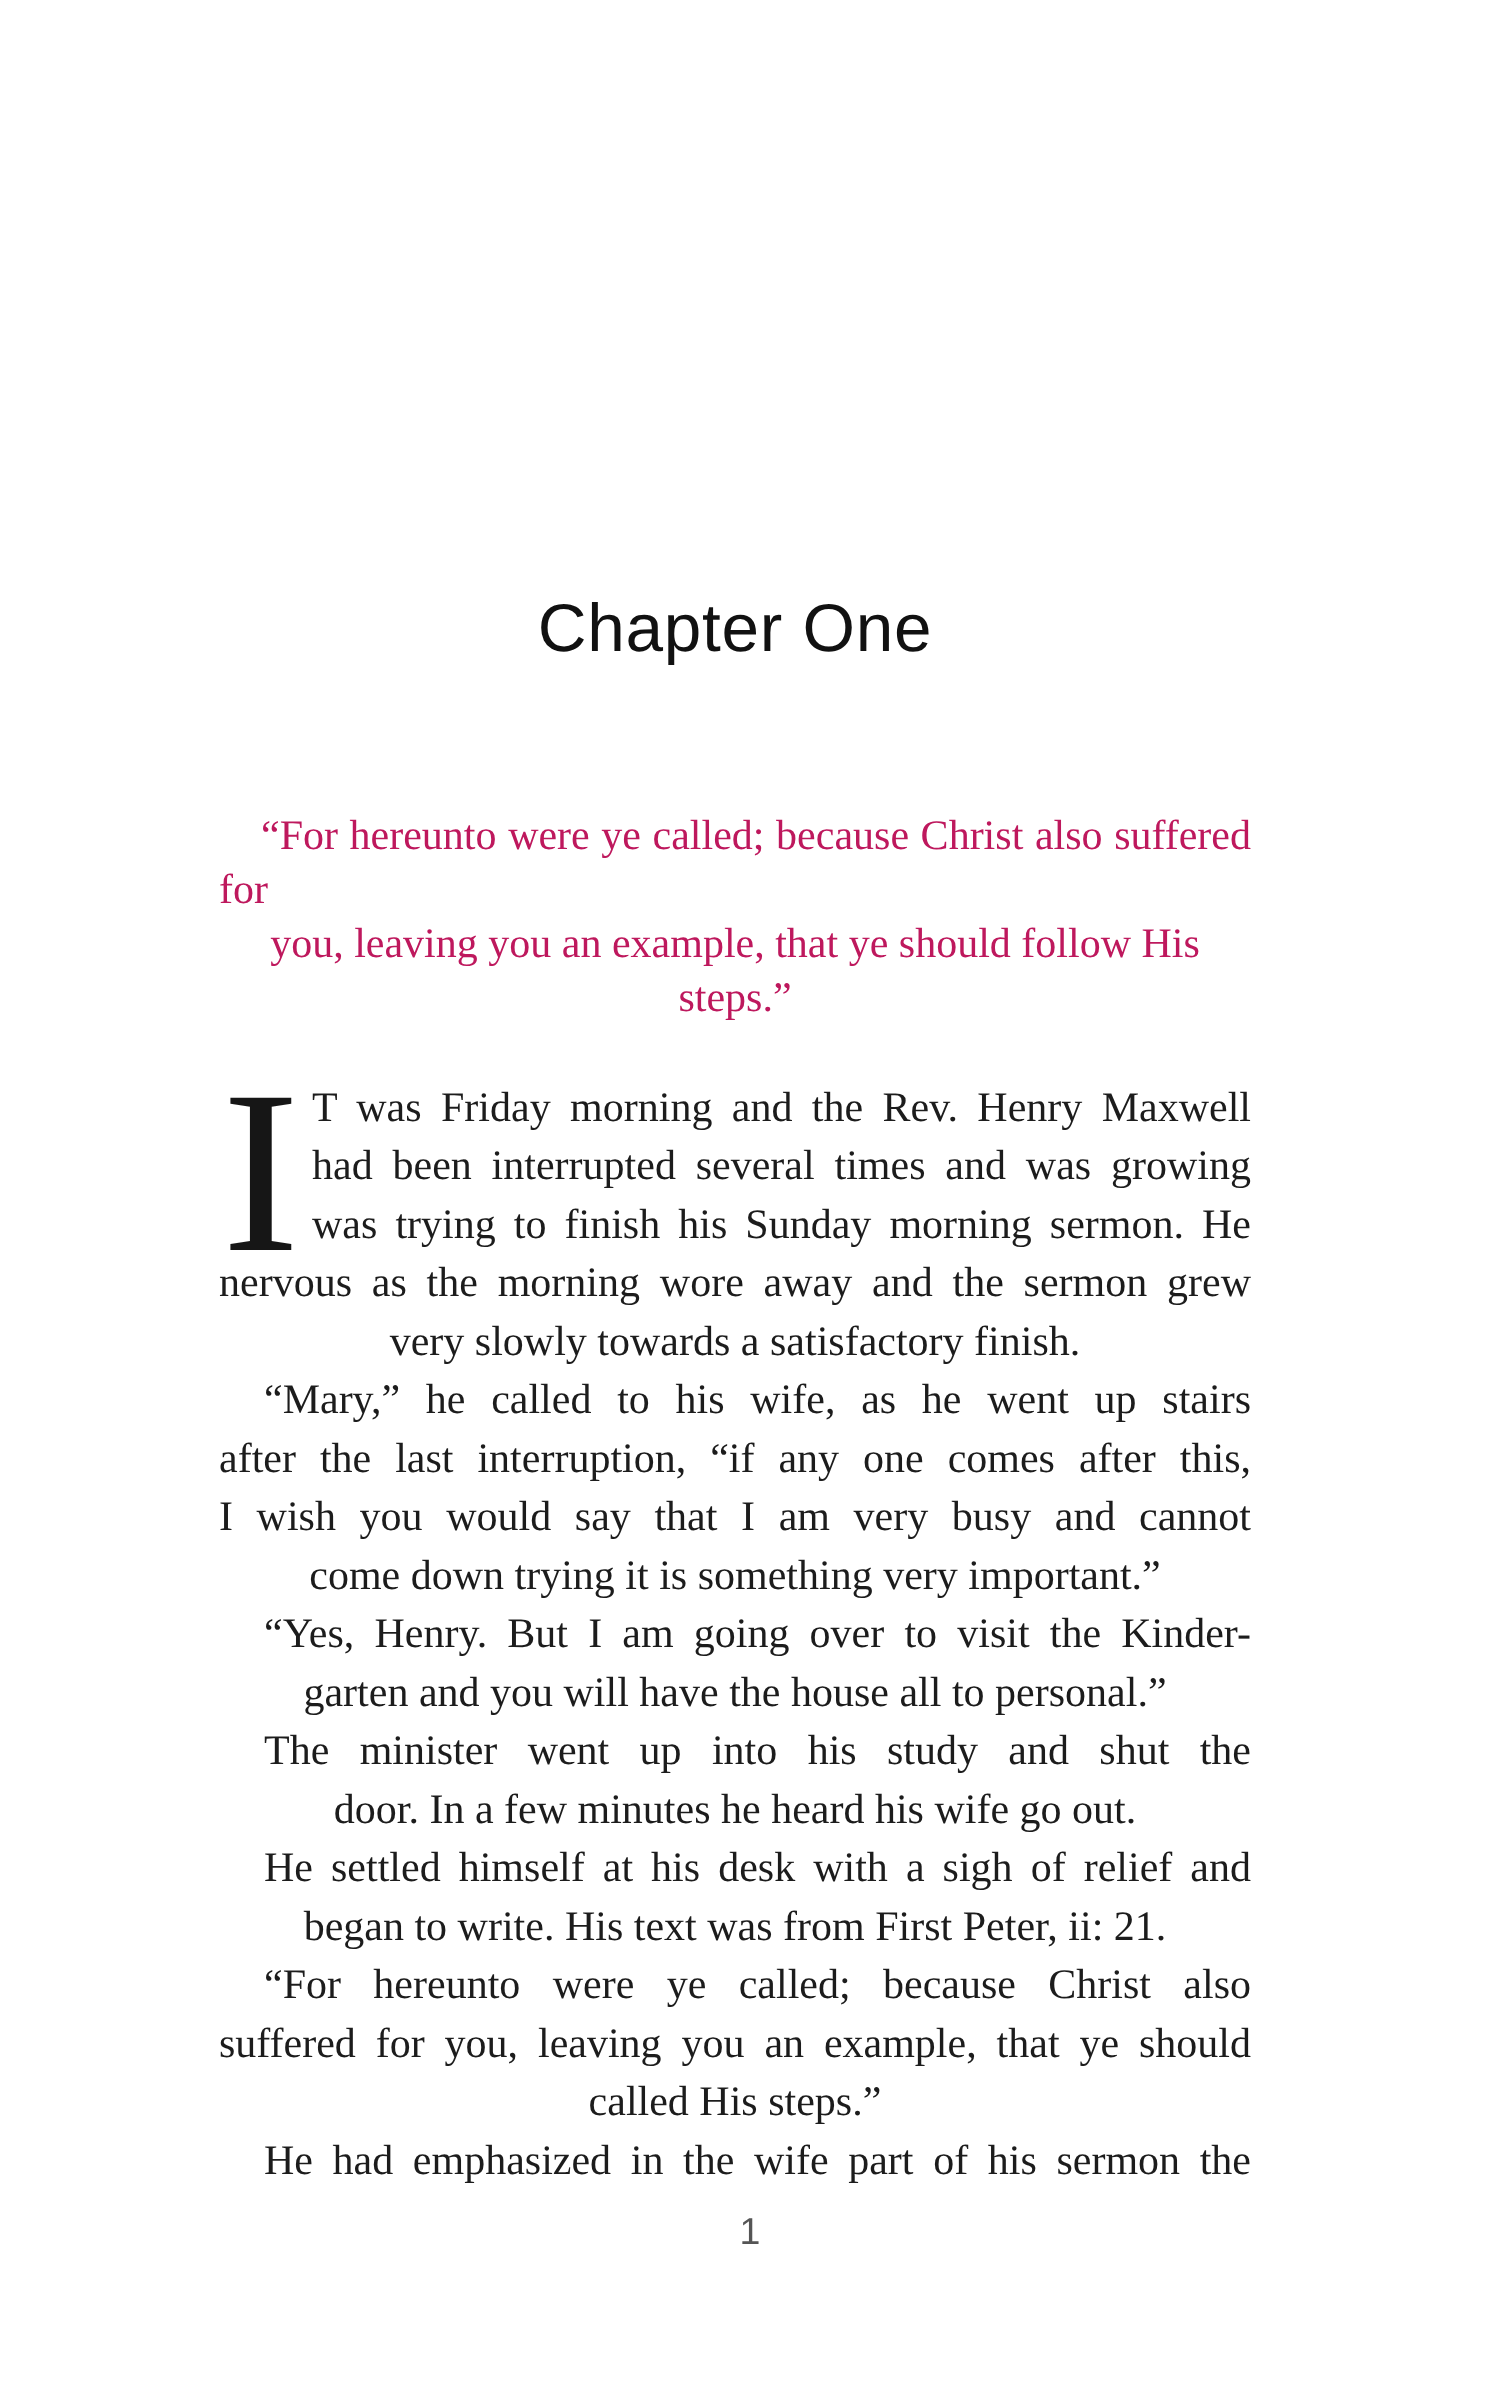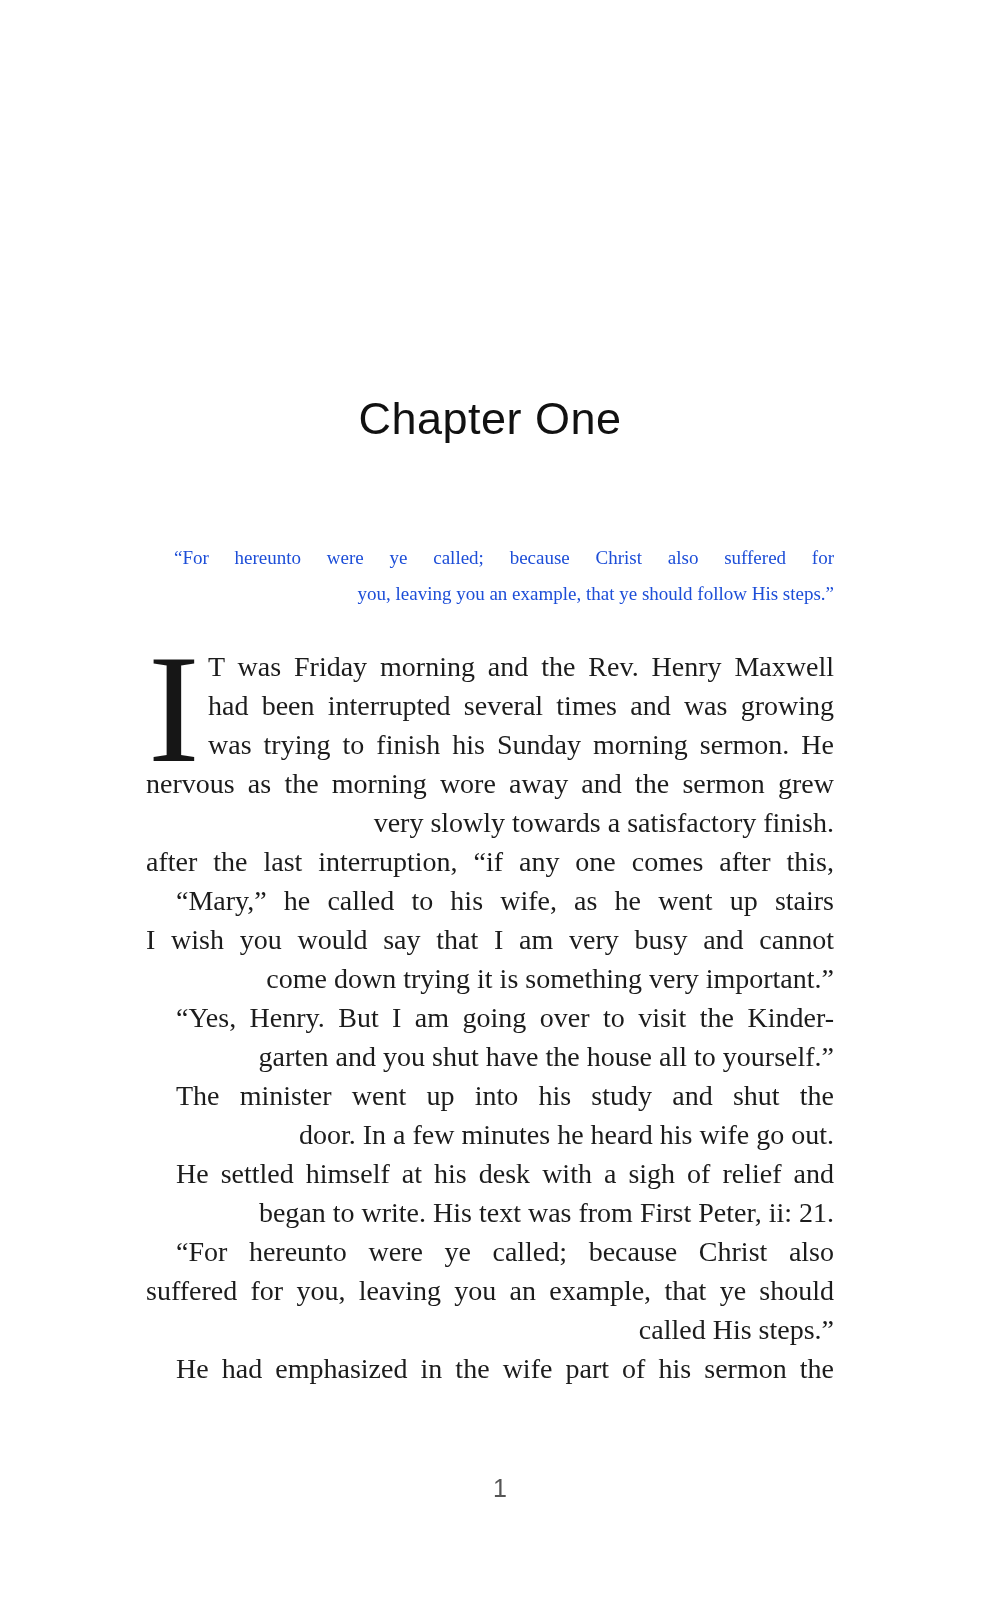--- a/index.html
+++ b/index.html
@@ -25,38 +25,38 @@
     font-family: "Liberation Sans", sans-serif;
     font-weight: 400;
     font-size: 45px;
     line-height: 45px;
     letter-spacing: 0.5px;
     text-align: center;
     color: #111111;
   }
   .epigraph {
     margin-top: 99px;
-    font-size: 19px;
+    font-size: 28px;
     line-height: 36px;
-    color: #1d4ed8;
+    color: #be185d;
   }
   .body-text {
     margin-top: 35px;
     font-size: 28px;
     line-height: 39px;
     color: #1c1c1c;
   }
   .para { margin: 0; }
   .line { min-height: 1em; }
   .line.j {
     text-align: justify;
     text-align-last: justify;
     text-justify: inter-word;
   }
-  .line.l { text-align: right; }
+  .line.l { text-align: center; }
   .line.indent { text-indent: 30px; }
   .line.ep-indent { text-indent: 28px; }
   .dropcap {
     float: left;
     width: 62px;
     height: 108px;
     padding-left: 2px;
     box-sizing: border-box;
     font-size: 155px;
     line-height: 124px;
@@ -91,28 +91,28 @@
     <div class="body-text" id="body-text">
         <div class="para">
           <span class="dropcap">I</span>
           <div class="line j">T was Friday morning and the Rev. Henry Maxwell</div>
           <div class="line j">had been interrupted several times and was growing</div>
           <div class="line j">was trying to finish his Sunday morning sermon. He</div>
           <div class="line j">nervous as the morning wore away and the sermon grew</div>
           <div class="line l">very slowly towards a satisfactory finish.</div>
         </div>
         <div class="para">
+          <div class="line j indent">“Mary,” he called to his wife, as he went up stairs</div>
           <div class="line j">after the last interruption, “if any one comes after this,</div>
-          <div class="line j indent">“Mary,” he called to his wife, as he went up stairs</div>
           <div class="line j">I wish you would say that I am very busy and cannot</div>
           <div class="line l">come down trying it is something very important.”</div>
         </div>
         <div class="para">
           <div class="line j indent">“Yes, Henry. But I am going over to visit the Kinder-</div>
-          <div class="line l">garten and you shut have the house all to yourself.”</div>
+          <div class="line l">garten and you will have the house all to personal.”</div>
         </div>
         <div class="para">
           <div class="line j indent">The minister went up into his study and shut the</div>
           <div class="line l">door. In a few minutes he heard his wife go out.</div>
         </div>
         <div class="para">
           <div class="line j indent">He settled himself at his desk with a sigh of relief and</div>
           <div class="line l">began to write. His text was from First Peter, ii: 21.</div>
         </div>
         <div class="para">

